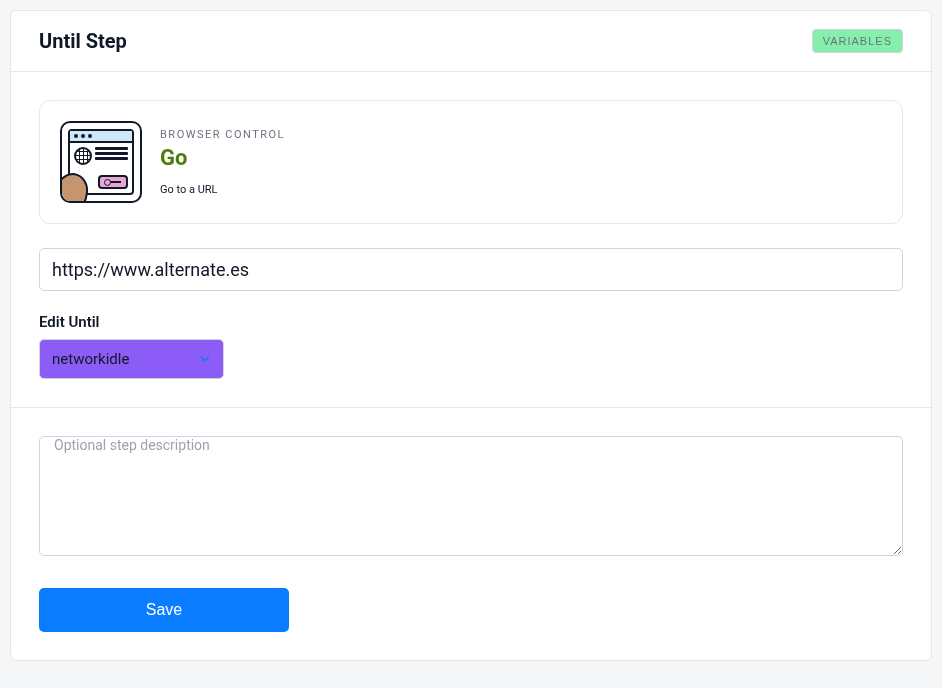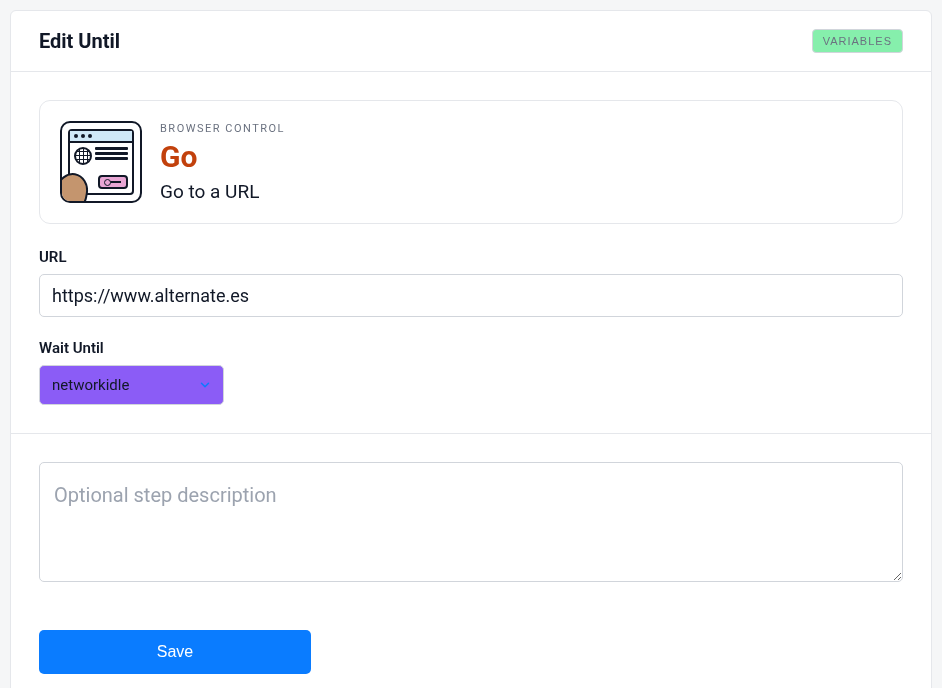--- a/index.html
+++ b/index.html
@@ -141,27 +141,27 @@
       border-radius: 50% 50% 40% 40%;
       transform: rotate(10deg);
     }
     .step-info .category {
       font-size: 11px;
       letter-spacing: 1.5px;
       color: #6b7280;
       margin-bottom: 4px;
     }
     .step-info .step-name {
-      font-size: 30px;
+      font-size: 22px;
       font-weight: 700;
-      color: #c2410c;
-      margin-bottom: 6px;
+      color: #4d7c0f;
+      margin-bottom: 13px;
     }
     .step-info .step-desc {
-      font-size: 19px;
+      font-size: 11px;
       color: #111827;
     }
     .field {
       margin-bottom: 22px;
     }
     .field-label {
       font-size: 15px;
       font-weight: 600;
       color: #111827;
       display: block;
@@ -199,46 +199,46 @@
       transform: translateY(-50%);
       pointer-events: none;
     }
     .panel-footer {
       padding: 28px;
     }
     .desc-area {
       width: 100%;
       border: 1px solid #d1d5db;
       border-radius: 5px;
-      padding: 20px 14px;
-      font-size: 20px;
+      padding: 0 14px;
+      font-size: 14px;
       font-family: inherit;
       color: #111827;
       resize: both;
       height: 120px;
-      margin-bottom: 44px;
+      margin-bottom: 28px;
     }
     .desc-area::placeholder { color: #9ca3af; }
     .save-btn {
       background: #0a7cff;
       color: #fff;
       border: none;
       border-radius: 5px;
       padding: 13px 0;
-      width: 272px;
+      width: 250px;
       font-size: 16px;
       cursor: pointer;
     }
   </style>
 </head>
 <body>
 
 <div class="panel">
   <div class="panel-header">
-    <h1 class="panel-title">Edit Until</h1>
+    <h1 class="panel-title">Until Step</h1>
     <button class="variables-btn">VARIABLES</button>
   </div>
 
   <div class="panel-body">
     <div class="step-card">
       <div class="step-icon-wrap">
         <div class="browser-win">
           <div class="browser-top">
             <div class="dot"></div>
               <div class="dot"></div>
@@ -259,26 +259,25 @@
         <div class="hand"></div>
       </div>
       <div class="step-info">
         <div class="category">BROWSER CONTROL</div>
         <div class="step-name">Go</div>
         <div class="step-desc">Go to a URL</div>
       </div>
     </div>
 
     <div class="field">
-      <label class="field-label">URL</label>
       <input type="text" class="text-input" value="https://www.alternate.es" style="">
     </div>
 
     <div class="field" style="margin-bottom:0">
-      <label class="field-label">Wait Until</label>
+      <label class="field-label">Edit Until</label>
       <div class="select-wrap">
         <select class="select-input">
           <option>networkidle</option>
         </select>
         <svg class="chevron" width="14" height="14" viewBox="0 0 24 24" fill="none" stroke="#0a7cff" stroke-width="2.5" stroke-linecap="round" stroke-linejoin="round">
             <polyline points="6 9 12 15 18 9"></polyline>
           </svg>
       </div>
     </div>
   </div>

